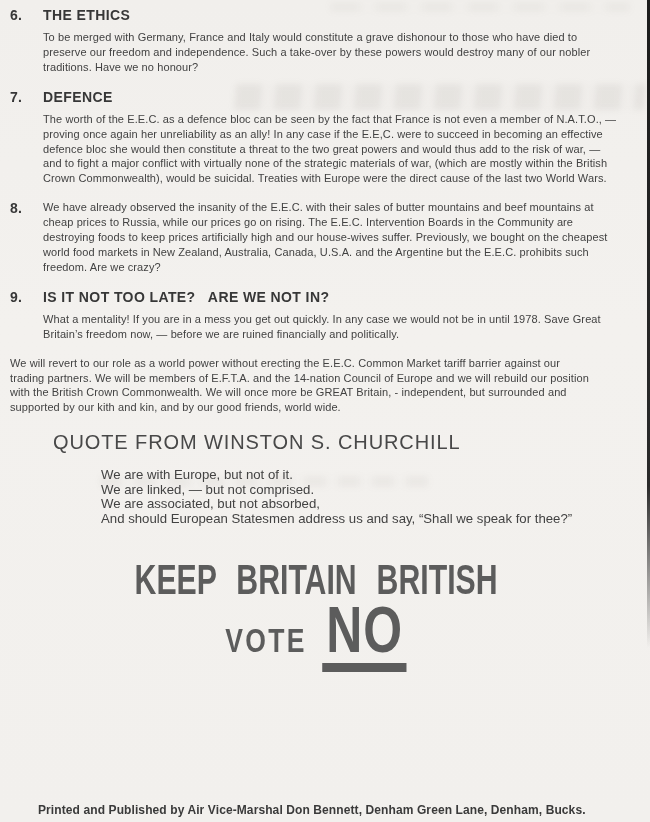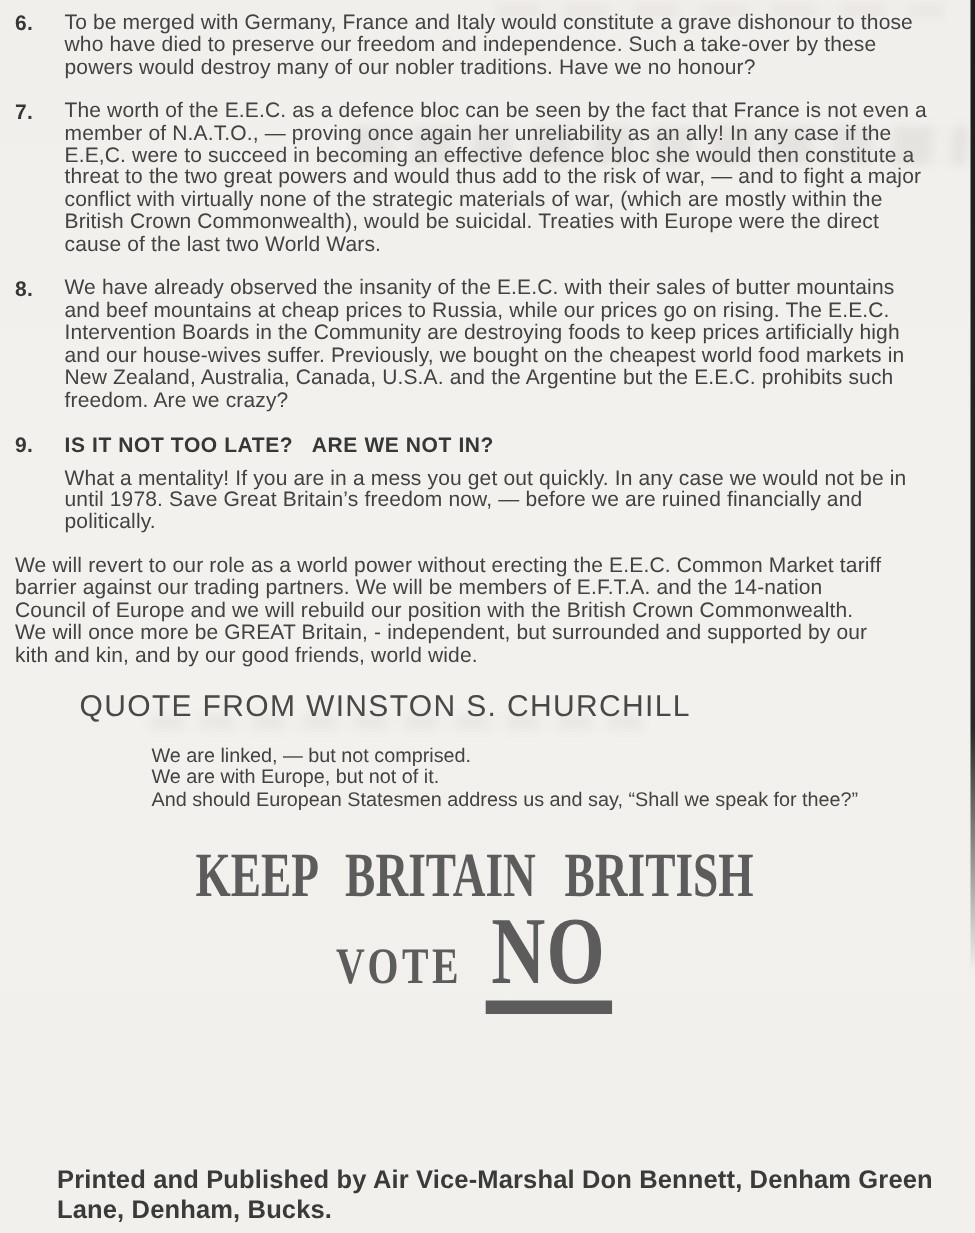--- a/index.html
+++ b/index.html
@@ -44,75 +44,77 @@
   .sec-num {
     flex:0 0 33px; font-weight:bold; font-size:14px; color:#373737;
     letter-spacing:.2px;
   }
   .sec-main { flex:1; }
   .sec-heading {
     font-weight:bold; font-size:14px; color:#373737;
     letter-spacing:.4px; margin-bottom:7px; white-space:pre-wrap;
   }
   .sec-body {
-    font-size:14px; line-height:14.9px; color:#424242;
+    font-size:11px; line-height:14.9px; color:#424242;
     letter-spacing:.1px; max-width:582px;
   }
 
   .quote-wrap { margin:16px 0 0 43px; }
   .quote-heading {
     font-size:20px; color:#484848; letter-spacing:.9px; margin-bottom:14px;
   }
   .quote-lines { margin-left:48px; font-size:13.2px; line-height:14.6px; color:#424242; }
 
-  .slogan { margin-top:19px; text-align:center; color:#5c5c5c;font-family:Liberation Serif, serif; }
+  .slogan { margin-top:29px; text-align:center; color:#5c5c5c; }
   .slogan-line1 {
     display:inline-block;
     font-size:42px; font-weight:bold; letter-spacing:0px; word-spacing:16px;
     transform:scaleX(.72); transform-origin:center;
     white-space:nowrap;
   }
   .vote-row {
     display:flex; justify-content:center; align-items:baseline;
     gap:20px; margin-top:-3px;
     transform:scaleX(.78); transform-origin:center;
   }
   .vote-word { font-size:34px; font-weight:bold; letter-spacing:3px; color:#5c5c5c; }
   .no-word {
     font-size:64px; font-weight:bold; letter-spacing:1px; color:#5c5c5c;
     line-height:.92; border-bottom:9px solid #5c5c5c; padding:0 5px 4px;
   }
 
   .footer {
     position:absolute; left:38px; bottom:5px;
-    font-size:17px; font-weight:bold; color:#3a3a3a; letter-spacing:.1px;
+    font-size:12px; font-weight:bold; color:#3a3a3a; letter-spacing:.1px;
   }
 </style>
 </head>
 <body>
 
 <div class="page">
 
   <div class="edge-strip"></div>
   <div class="ghost ghost-1"></div>
   <div class="ghost ghost-2"></div>
   <div class="ghost ghost-3"></div>
 
   <div class="content">
 
     <div class="section">
       <div class="sec-num">6.</div>
       <div class="sec-main">
+        <div class="sec-heading">THE ETHICS</div>
         <div class="sec-body">To be merged with Germany, France and Italy would constitute a grave dishonour to those who have died to preserve our freedom and independence. Such a take-over by these powers would destroy many of our nobler traditions. Have we no honour?</div>
       </div>
     </div>
 
     <div class="section">
       <div class="sec-num">7.</div>
       <div class="sec-main">
+        <div class="sec-heading">DEFENCE</div>
         <div class="sec-body">The worth of the E.E.C. as a defence bloc can be seen by the fact that France is not even a member of N.A.T.O., — proving once again her unreliability as an ally! In any case if the E.E,C. were to succeed in becoming an effective defence bloc she would then constitute a threat to the two great powers and would thus add to the risk of war, — and to fight a major conflict with virtually none of the strategic materials of war, (which are mostly within the British Crown Commonwealth), would be suicidal. Treaties with Europe were the direct cause of the last two World Wars.</div>
       </div>
     </div>
 
     <div class="section">
       <div class="sec-num">8.</div>
       <div class="sec-main">
         <div class="sec-body">We have already observed the insanity of the E.E.C. with their sales of butter mountains and beef mountains at cheap prices to Russia, while our prices go on rising. The E.E.C. Intervention Boards in the Community are destroying foods to keep prices artificially high and our house-wives suffer. Previously, we bought on the cheapest world food markets in New Zealand, Australia, Canada, U.S.A. and the Argentine but the E.E.C. prohibits such freedom. Are we crazy?</div>
       </div>
     </div>
@@ -127,22 +129,23 @@
 
     <div class="section" style="margin-bottom:0;">
       <div class="sec-main">
         <div class="sec-body">We will revert to our role as a world power without erecting the E.E.C. Common Market tariff barrier against our trading partners. We will be members of E.F.T.A. and the 14-nation Council of Europe and we will rebuild our position with the British Crown Commonwealth. We will once more be GREAT Britain, - independent, but surrounded and supported by our kith and kin, and by our good friends, world wide.</div>
       </div>
     </div>
 
     <div class="quote-wrap">
       <div class="quote-heading">QUOTE FROM WINSTON S. CHURCHILL</div>
       <div class="quote-lines">
+        <div>We are with Europe, but not of it.</div>
         <div>We are linked, — but not comprised.</div>
-        <div>We are with Europe, but not of it.</div>
+        <div>We are associated, but not absorbed,</div>
         <div>And should European Statesmen address us and say, “Shall we speak for thee?”</div>
       </div>
     </div>
 
     <div class="slogan">
       <div><span class="slogan-line1">KEEP BRITAIN BRITISH</span></div>
       <div class="vote-row">
         <span class="vote-word">VOTE</span>
         <span class="no-word">NO</span>
       </div>

